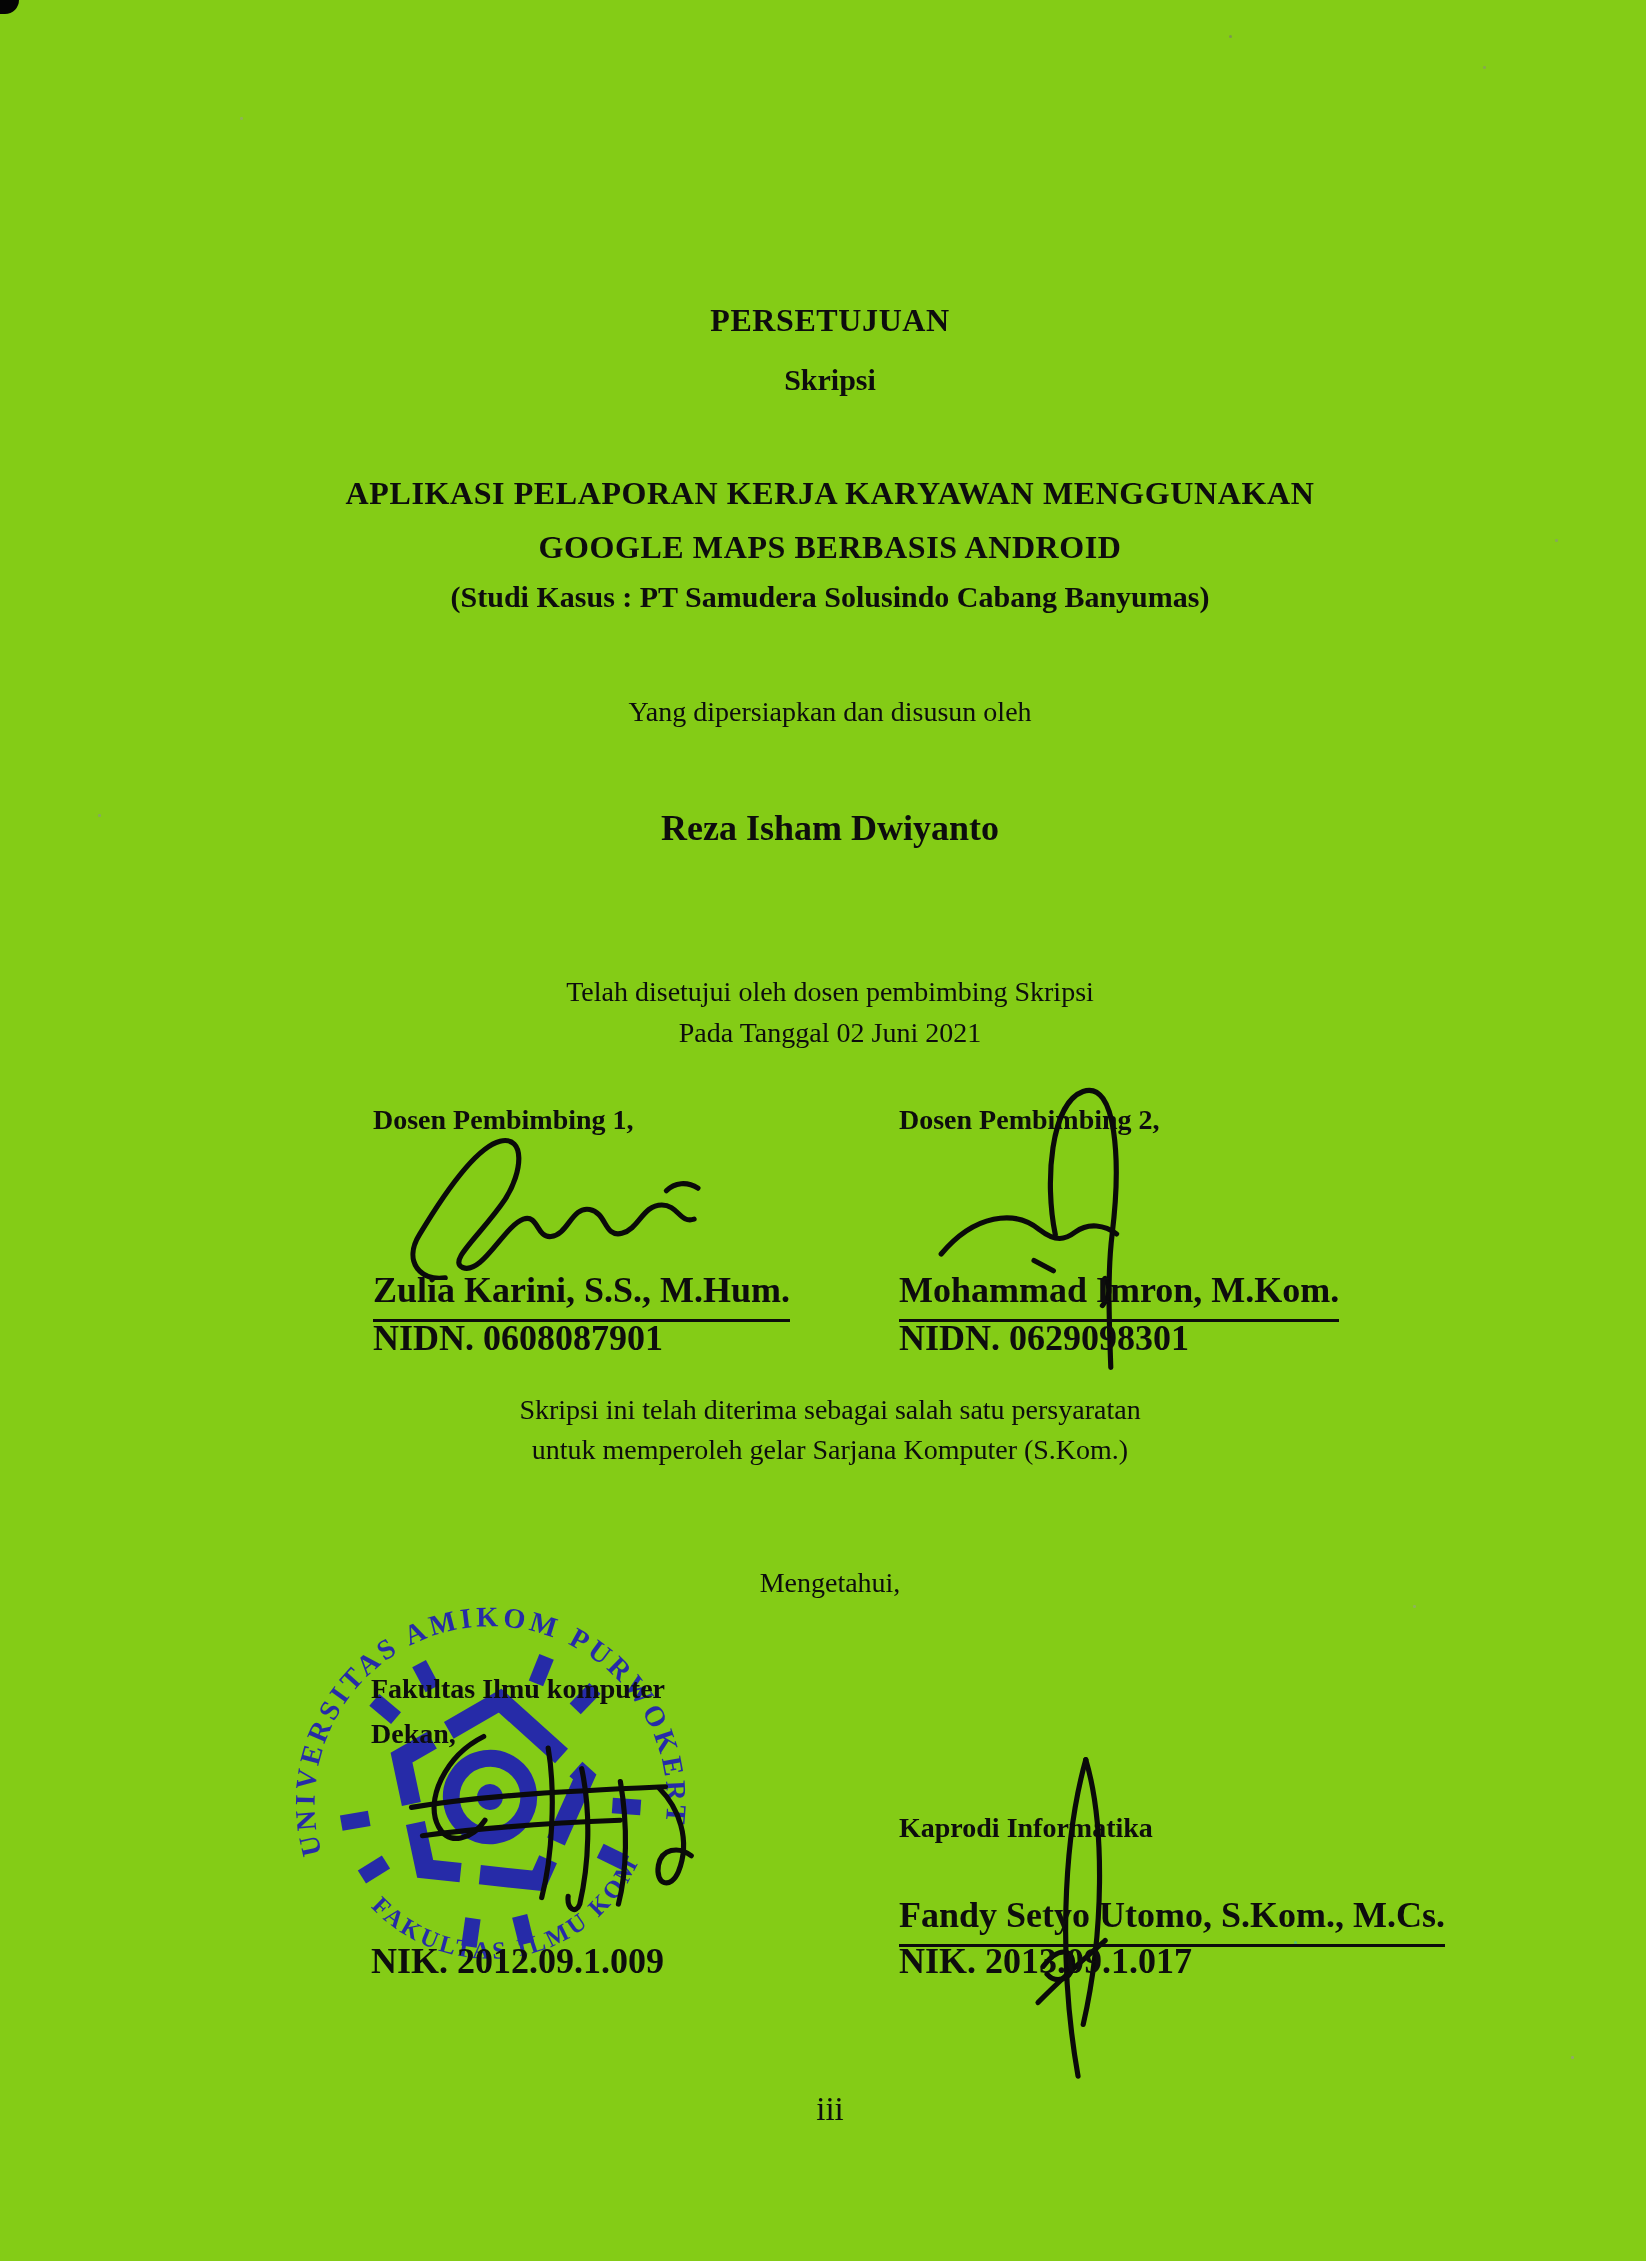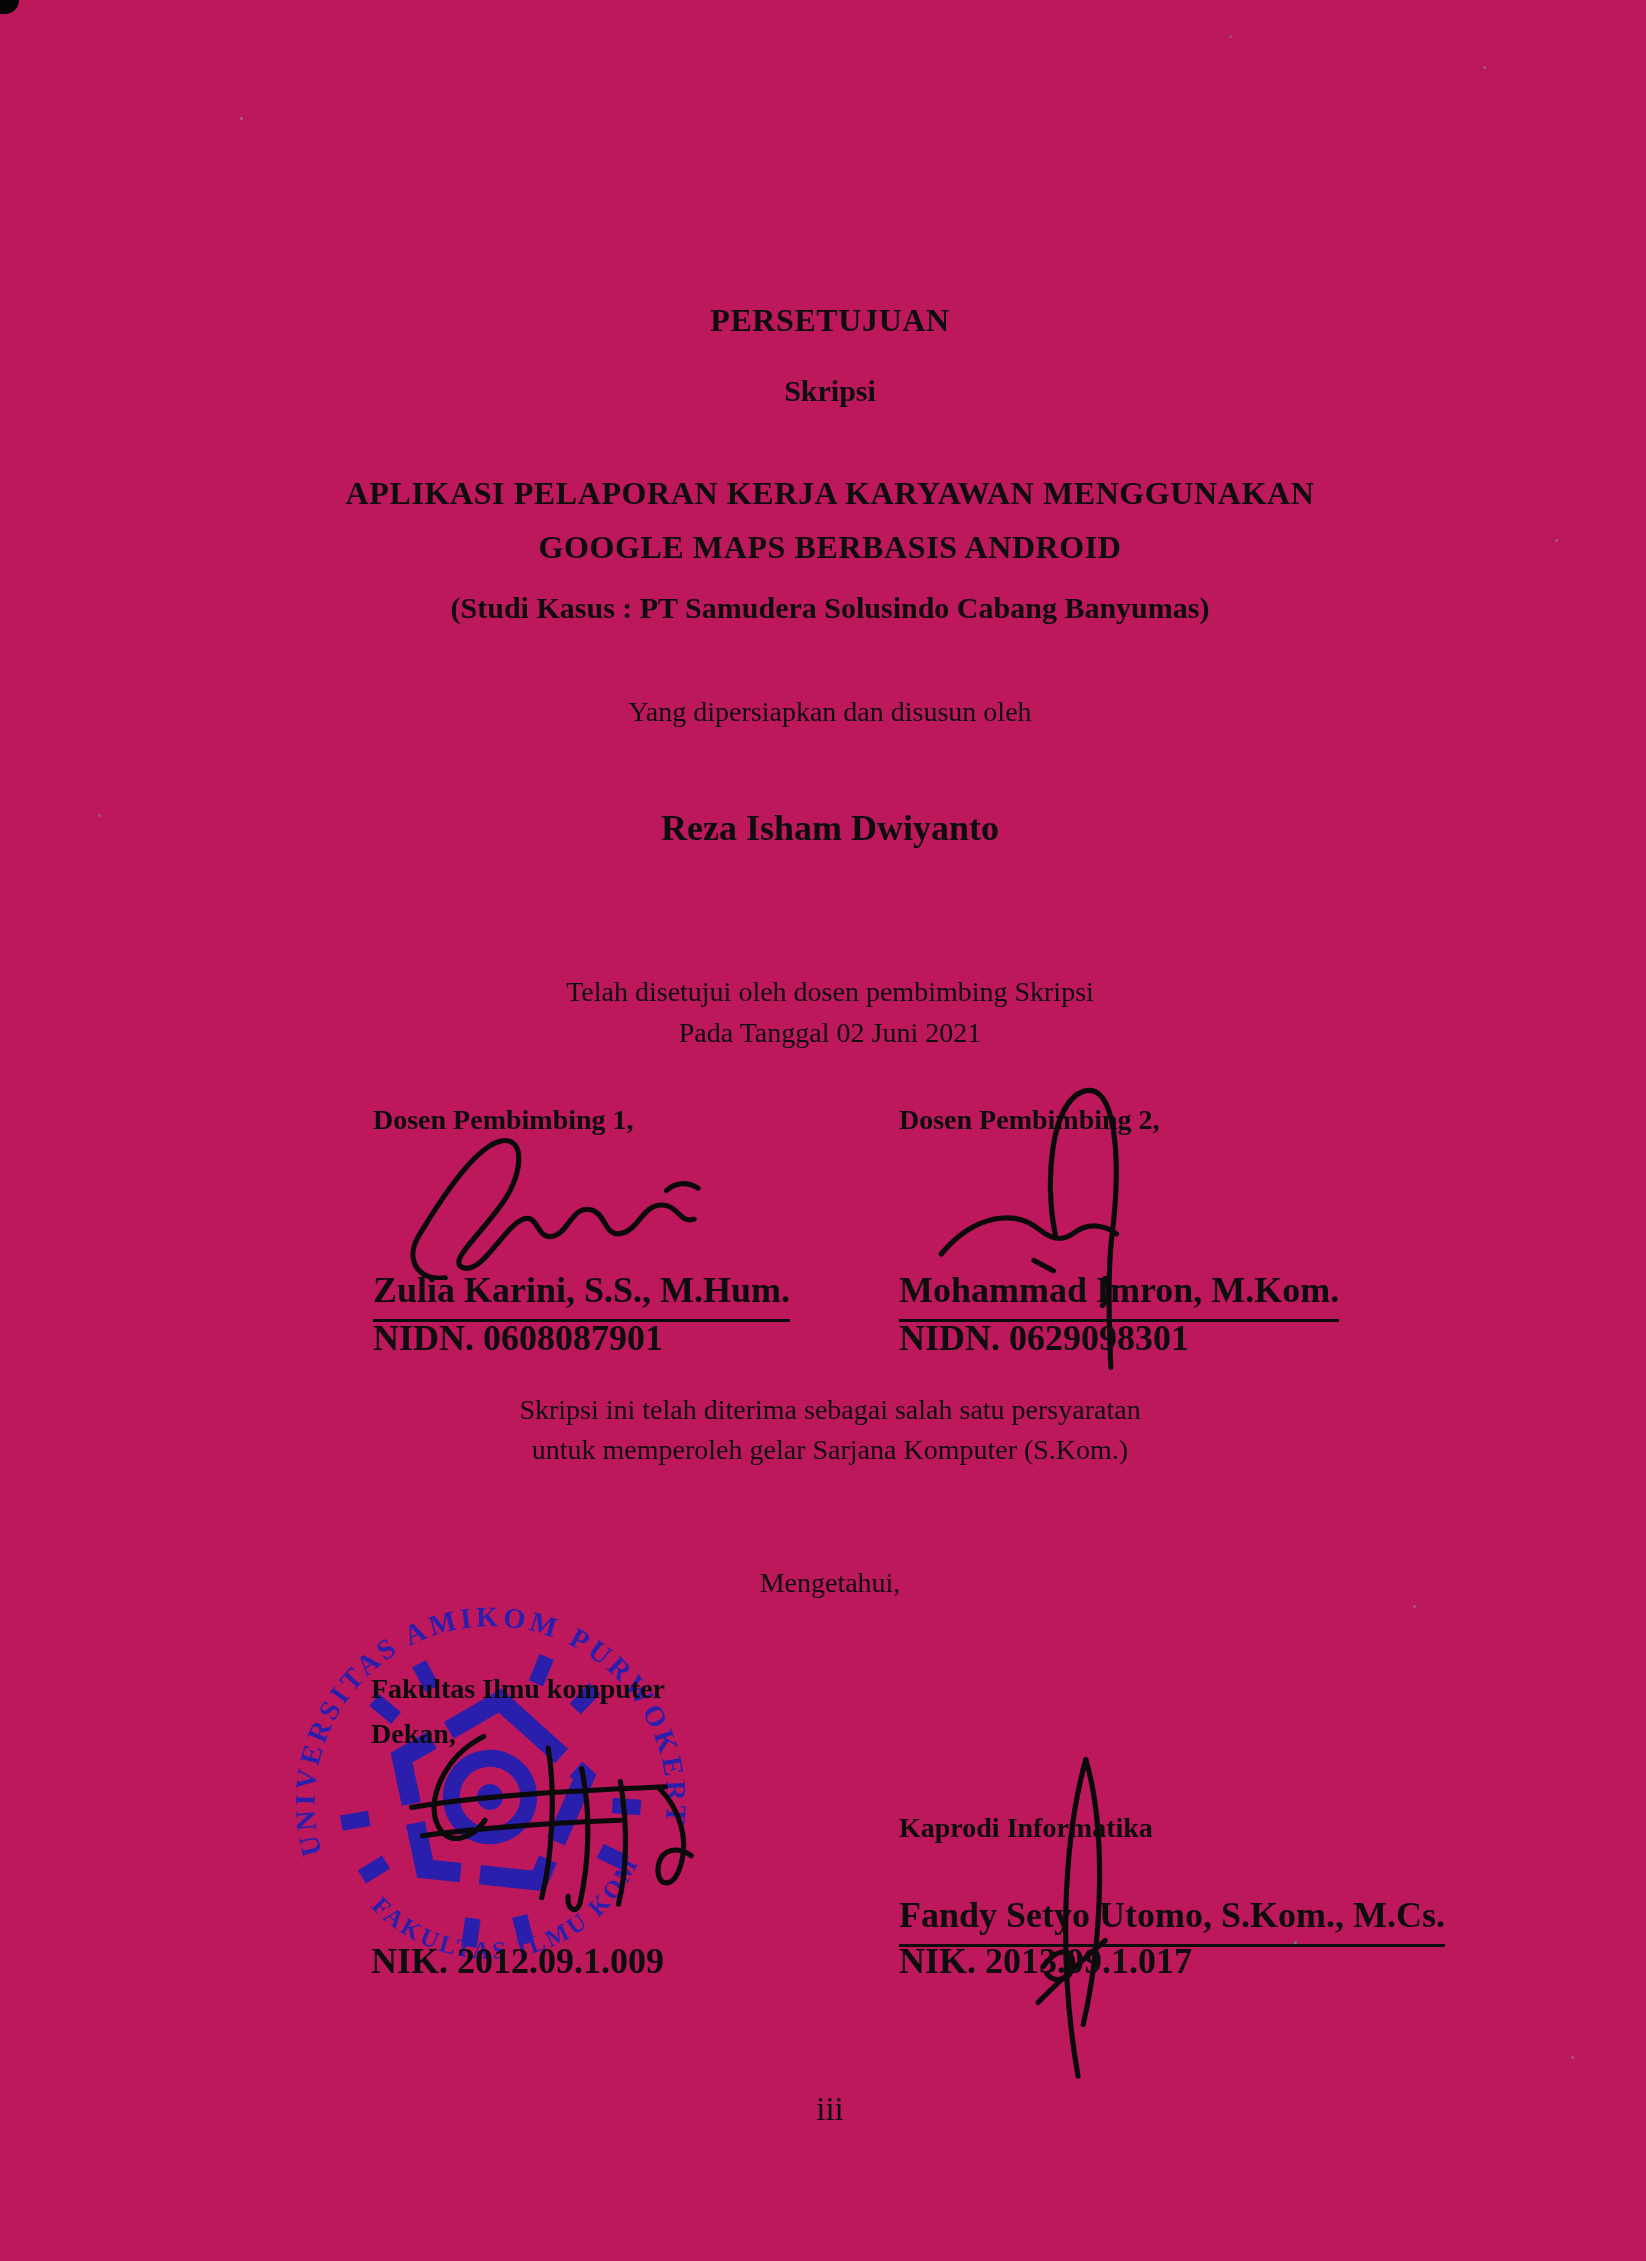--- a/index.html
+++ b/index.html
@@ -1,28 +1,28 @@
 <!DOCTYPE html>
 <html style="font-size:10.3px"><head>
 <meta charset="utf-8">
 <style>
   html,body { margin:0; padding:0; background:#e8e8e8; }
   .page {
     position:relative;
     width:1647px; height:2261px;
-    background:#be185d;
+    background:#84cc16;
     overflow:hidden;
     font-family:"Liberation Serif","DejaVu Serif",serif;
     color:#0d0d0d;
   }
   .line { position:absolute; white-space:nowrap; line-height:1.15; }
   .c { left:26px; width:1608px; text-align:center; }
   .b { font-weight:bold; }
   .fs-head { font-size:32px; letter-spacing:0.6px; }
-  .fs-sub  { font-size:30px;margin-top:11px; }
+  .fs-sub  { font-size:30px; }
   .fs-body { font-size:28px; }
   .fs-name { font-size:36px; }
   .uname { border-bottom:3.9px solid #0c0c0c; padding-bottom:8px; display:inline-block; }
   .sig { position:absolute; }
   .sig path { fill:none; stroke:#0a0a0a; stroke-width:8; stroke-linecap:round; stroke-linejoin:round; }
   .stamp { position:absolute; opacity:0.93; }
   .speck { position:absolute; border-radius:50%; }
   .corner-mark {
     position:absolute; left:0; top:0; width:19.4px; height:14px;
     background:#050505; border-bottom-right-radius:14px;

